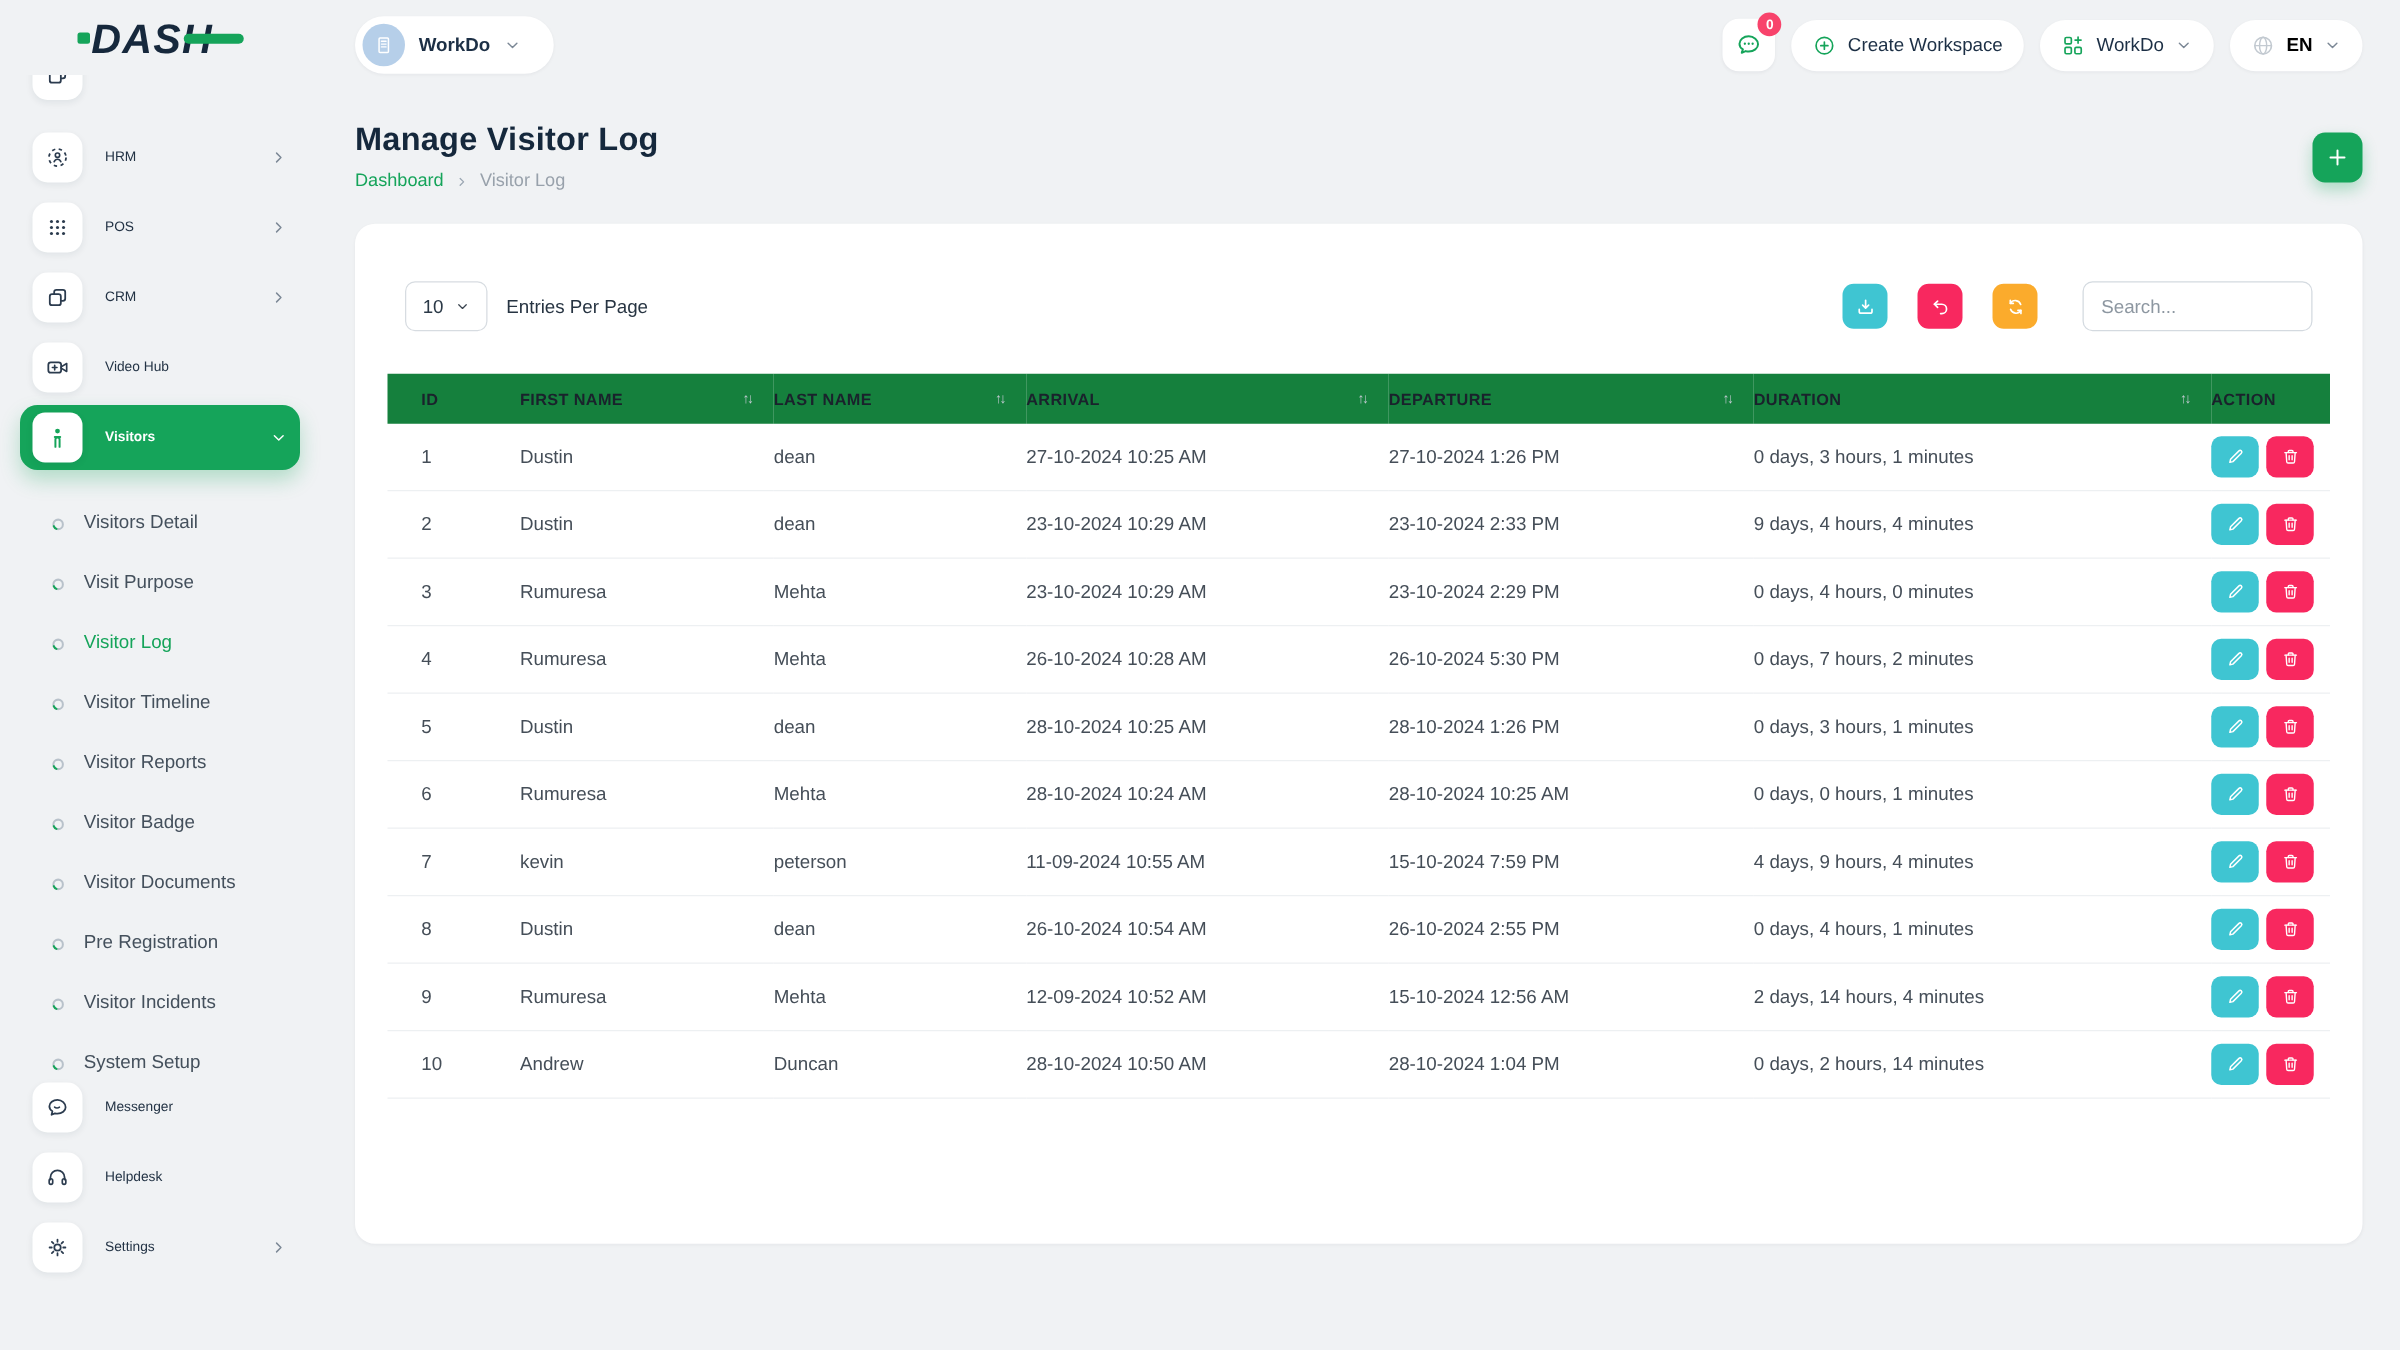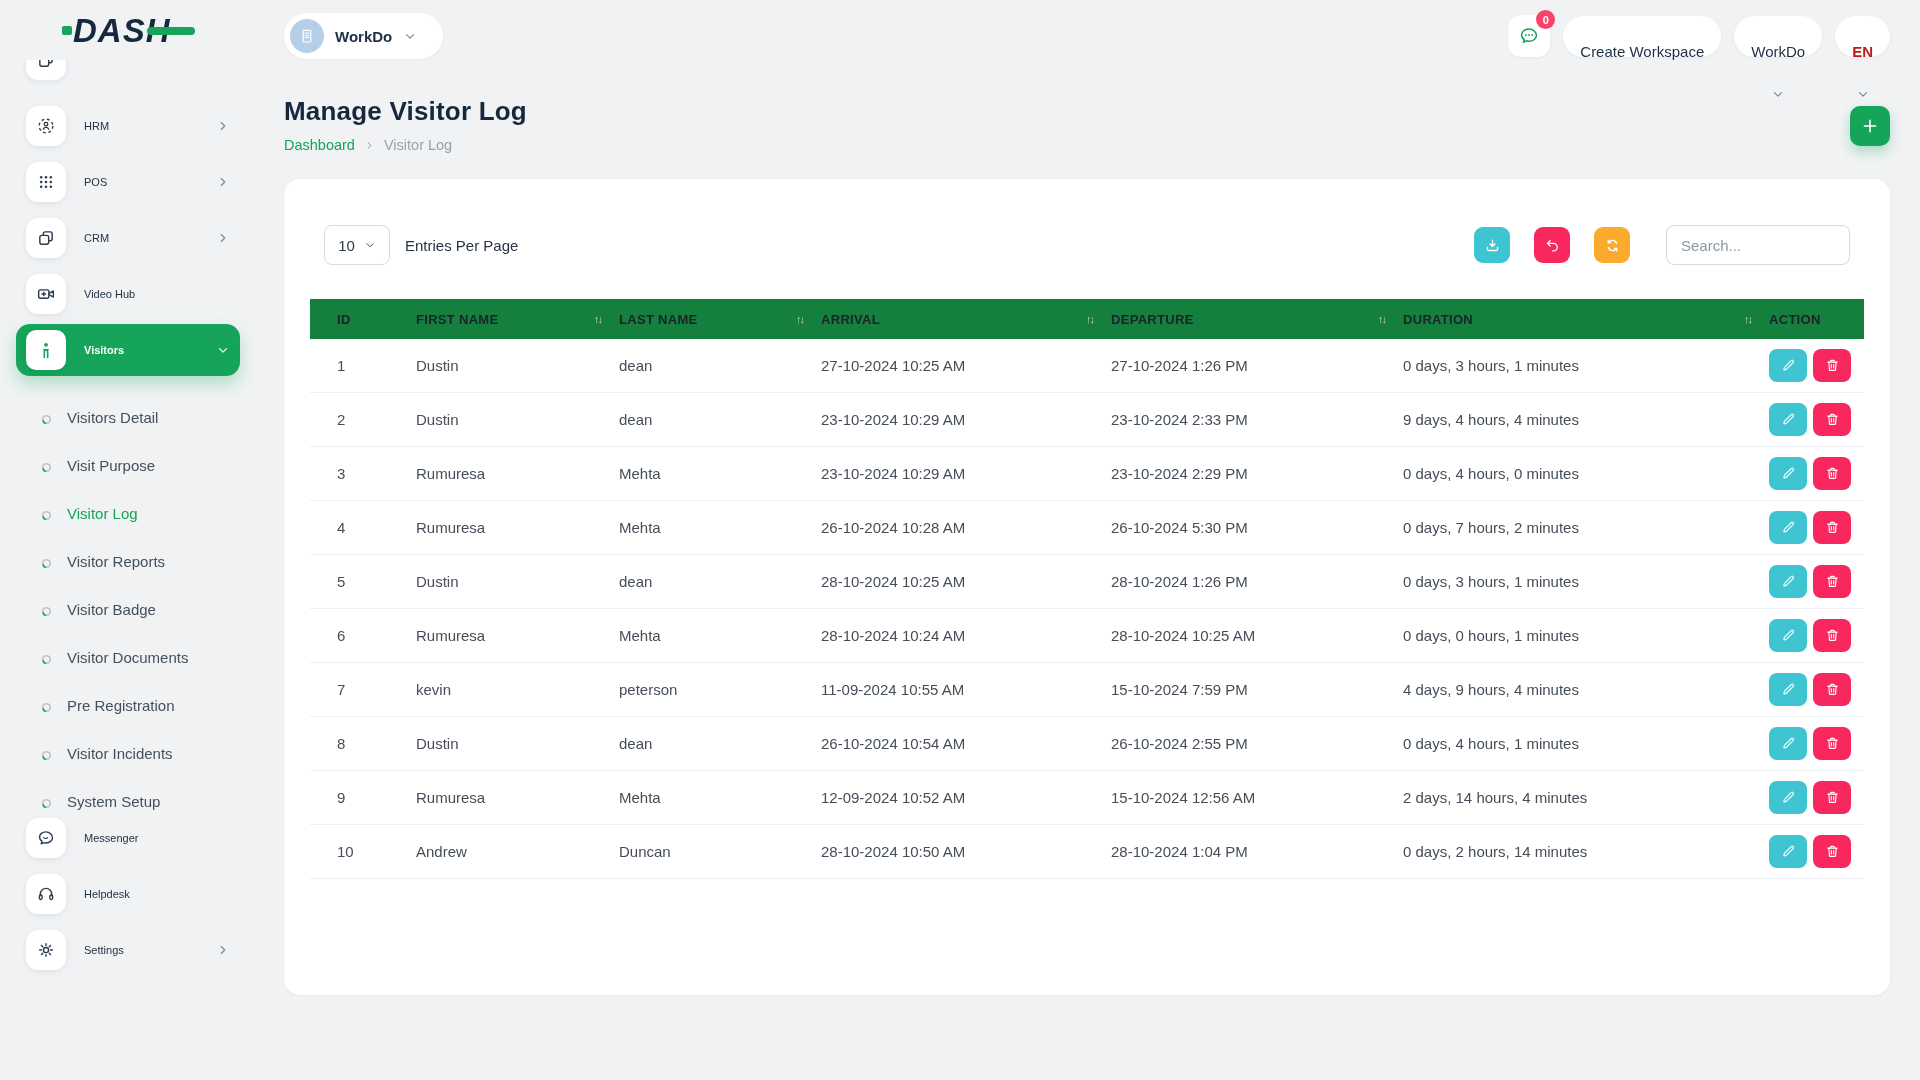--- a/index.html
+++ b/index.html
@@ -66,26 +66,26 @@
     box-shadow:0 1px 3px rgba(16,24,40,.05);
   }
   .icon-btn .ic { width:22px; height:22px; color:#15a45a; }
   .badge {
     position:absolute; top:-5px; right:-5px; min-width:19px; height:19px; border-radius:10px;
     background:#f8436b; color:#fff; font-size:11px; font-weight:700;
     display:flex; align-items:center; justify-content:center; padding:0 5px;
   }
   .pill-btn {
     height:41px; background:#fff; border:none; border-radius:21px; cursor:pointer;
-    display:flex; align-items:center; gap:27px; padding:0 17px; font-size:15px; color:#1c2f45;
-    box-shadow:0 1px 3px rgba(16,24,40,.05); font-family:inherit;flex-direction:column;
+    display:flex; align-items:center; gap:9px; padding:0 17px; font-size:15px; color:#1c2f45;
+    box-shadow:0 1px 3px rgba(16,24,40,.05); font-family:inherit;
   }
   .pill-btn .ic { width:19px; height:19px; color:#15a45a; }
   .pill-btn .chev { margin:0; }
-  .lang-label { color:#b91c1c; font-weight:700; }
+  .lang-label { color:#000000; font-weight:700; }
   .globe { color:#c3cad1 !important; }
 
   .page-head { display:flex; align-items:flex-start; padding:36px 30px 0 28px; }
   .page-title { font-size:26px; font-weight:700; color:#15283c; letter-spacing:.2px; }
   .breadcrumb { margin-top:10px; display:flex; align-items:center; gap:9px; font-size:14.5px; }
   .crumb-link { color:#15a45a; cursor:pointer; }
   .crumb-sep { width:11px; height:11px; color:#9aa6b2; }
   .crumb-sep path { stroke:currentColor; stroke-width:2.2; fill:none; stroke-linecap:round; stroke-linejoin:round; }
   .crumb-current { color:#98a1ab; }
   .add-btn {
@@ -346,20 +346,26 @@
     <svg class="bullet">
               <use href="#sym-bullet"></use>
             </svg>
     <span class="sub-label">Visit Purpose</span>
   </div>
           <div class="sub-item active">
     <svg class="bullet">
               <use href="#sym-bullet"></use>
             </svg>
     <span class="sub-label">Visitor Log</span>
+  </div>
+          <div class="sub-item">
+    <svg class="bullet">
+              <use href="#sym-bullet"></use>
+            </svg>
+    <span class="sub-label">Visitor Timeline</span>
   </div>
           <div class="sub-item">
     <svg class="bullet">
               <use href="#sym-bullet"></use>
             </svg>
     <span class="sub-label">Visitor Reports</span>
   </div>
           <div class="sub-item">
     <svg class="bullet">
               <use href="#sym-bullet"></use>

